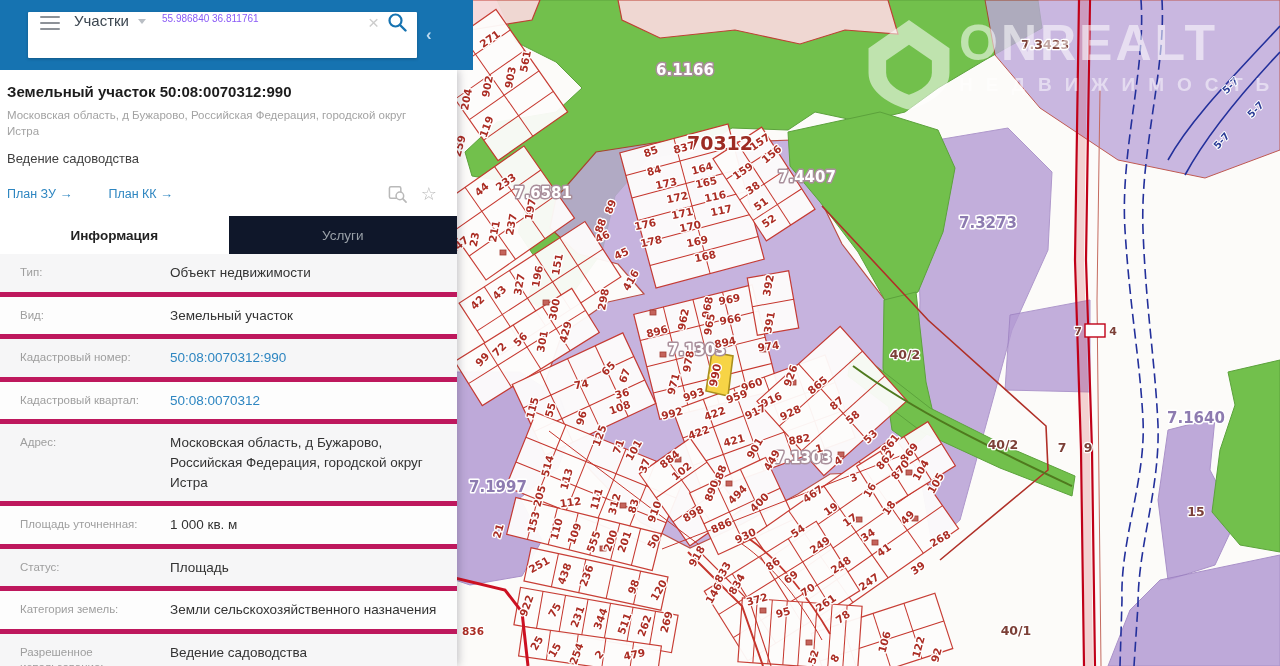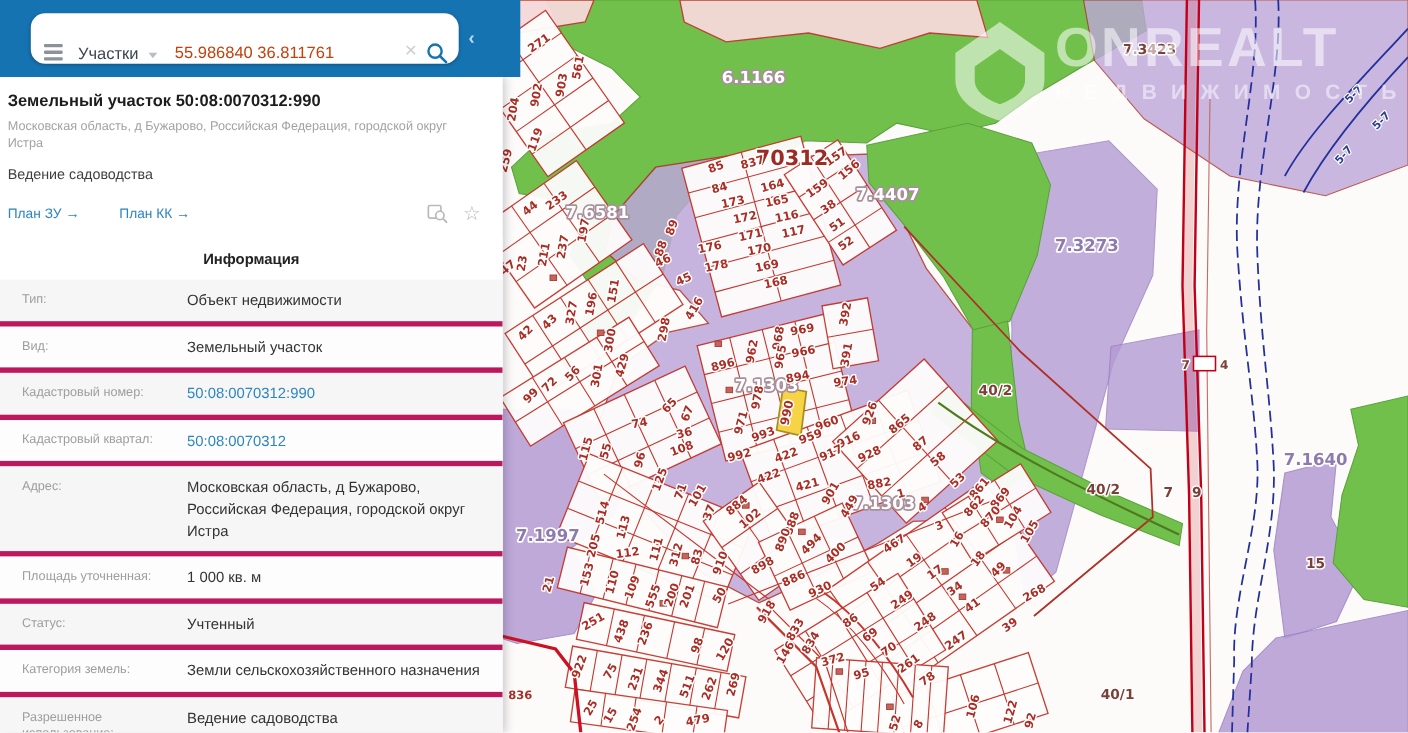--- a/index.html
+++ b/index.html
@@ -13,29 +13,29 @@
   .watermark{position:absolute;left:408px;top:18px;display:flex;align-items:flex-start;
              pointer-events:none;user-select:none;}
   .wm-texts{margin-left:6px;}
   .wm-brand{font-size:50px;font-weight:bold;letter-spacing:3px;color:rgba(255,255,255,.55);line-height:1;}
   .wm-sub{font-size:19px;font-weight:bold;letter-spacing:13px;color:rgba(255,255,255,.5);margin-top:6px;}
 
   
   .panel{position:absolute;left:0;top:70px;width:457px;bottom:0;background:#fff;z-index:5;
          box-shadow:2px 0 8px rgba(40,40,60,.25);overflow:hidden;}
   .topbar{position:absolute;left:0;top:0;width:473px;height:70px;z-index:6;display:flex;align-items:center;}
-  .searchbox{background:#fff;border-radius:13px;margin-left:28px;width:389px;height:46px;
-             display:flex;align-items:flex-end;box-shadow:0 1px 3px rgba(0,0,0,.25);}
+  .searchbox{background:#fff;border-radius:1px;margin-left:28px;width:389px;height:46px;
+             display:flex;align-items:flex-start;box-shadow:0 1px 3px rgba(0,0,0,.25);}
   .menu-ico{width:20px;margin-left:12px;cursor:pointer;}
   .menu-ico div{height:2.5px;background:#8d9298;margin:3.5px 0;border-radius:1px;}
   .layer-sel{display:flex;align-items:center;margin-left:14px;cursor:pointer;}
   .layer-sel span{font-size:15px;color:#3c4650;}
   .chev{width:0;height:0;border-left:4.5px solid transparent;border-right:4.5px solid transparent;
         border-top:5.5px solid #b9bec4;margin-left:9px;margin-top:2px;}
-  .search-input{border:none;outline:none;flex:1;font-size:15px;color:#c2410c;margin-left:14px;
+  .search-input{border:none;outline:none;flex:1;font-size:10px;color:#8b5cf6;margin-left:14px;
                 font-family:"Liberation Sans",sans-serif;background:transparent;}
   .clear-x{font-size:19px;color:#cdcdcd;margin:0 8px;cursor:pointer;}
   .mag{margin-right:10px;cursor:pointer;display:flex;}
   .collapse{color:#bcd9ee;font-size:17px;font-weight:bold;margin-left:9px;cursor:pointer;}
 
   .head{padding:13px 20px 0 7px;}
   .title{font-size:15px;font-weight:bold;color:#1c1c1c;}
   .addr{font-size:11.5px;color:#a3a3a3;margin-top:7px;line-height:1.4;width:400px;}
   .usage{font-size:13px;color:#3f3f3f;margin-top:12px;}
   .linkrow{display:flex;align-items:center;margin-top:18px;}
@@ -535,20 +535,21 @@
             <circle cx="12.5" cy="12.5" r="4" fill="#fff" stroke="#b9b9b9" stroke-width="1.6"></circle>
             <line x1="15.5" y1="15.5" x2="19" y2="19" stroke="#b9b9b9" stroke-width="1.8" stroke-linecap="round"></line>
           </svg>
         </span>
         <span class="star">☆</span>
       </div>
     </div>
   </div>
   <div class="tabs">
     <div class="tab active">Информация</div>
+    <div class="tab inactive">Услуги</div>
   </div>
   <div id="info-rows">
       <div class="row">
         <div class="row-label">Тип:</div>
         <div class="row-value">Объект недвижимости</div>
       </div>
       <div class="row">
         <div class="row-label">Вид:</div>
         <div class="row-value">Земельный участок</div>
       </div>
@@ -563,21 +564,21 @@
       <div class="row">
         <div class="row-label">Адрес:</div>
         <div class="row-value">Московская область, д Бужарово, Российская Федерация, городской округ Истра</div>
       </div>
       <div class="row">
         <div class="row-label">Площадь уточненная:</div>
         <div class="row-value">1 000 кв. м</div>
       </div>
       <div class="row">
         <div class="row-label">Статус:</div>
-        <div class="row-value">Учтенный</div>
+        <div class="row-value">Площадь</div>
       </div>
       <div class="row">
         <div class="row-label">Категория земель:</div>
         <div class="row-value">Земли сельскохозяйственного назначения</div>
       </div>
       <div class="row">
         <div class="row-label">Разрешенное использование:</div>
         <div class="row-value">Ведение садоводства</div>
       </div>
       <div class="row">

